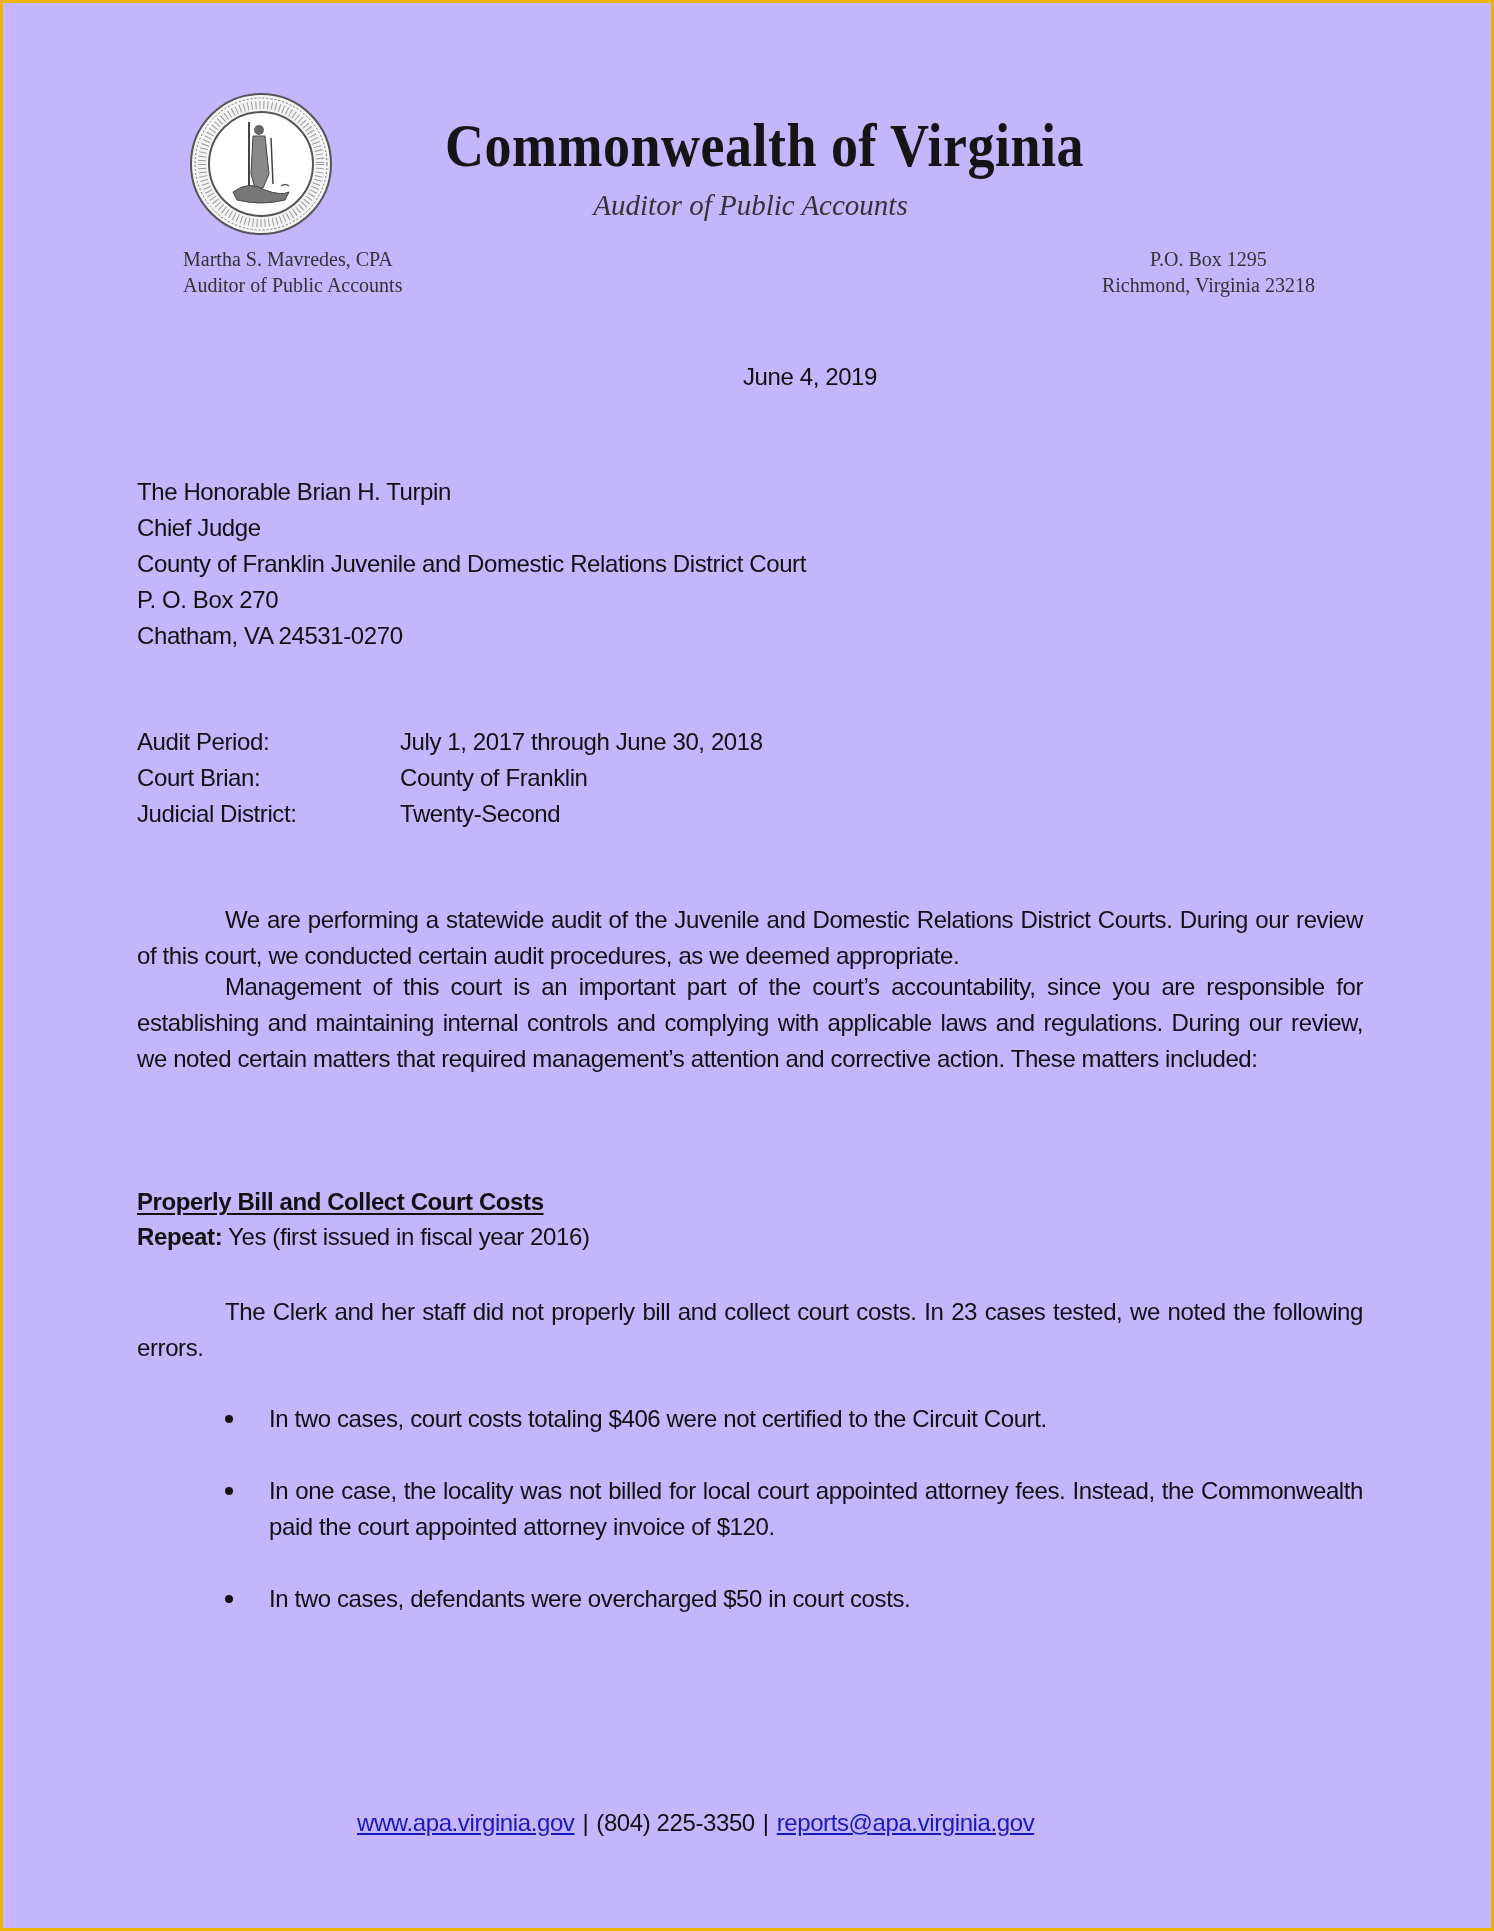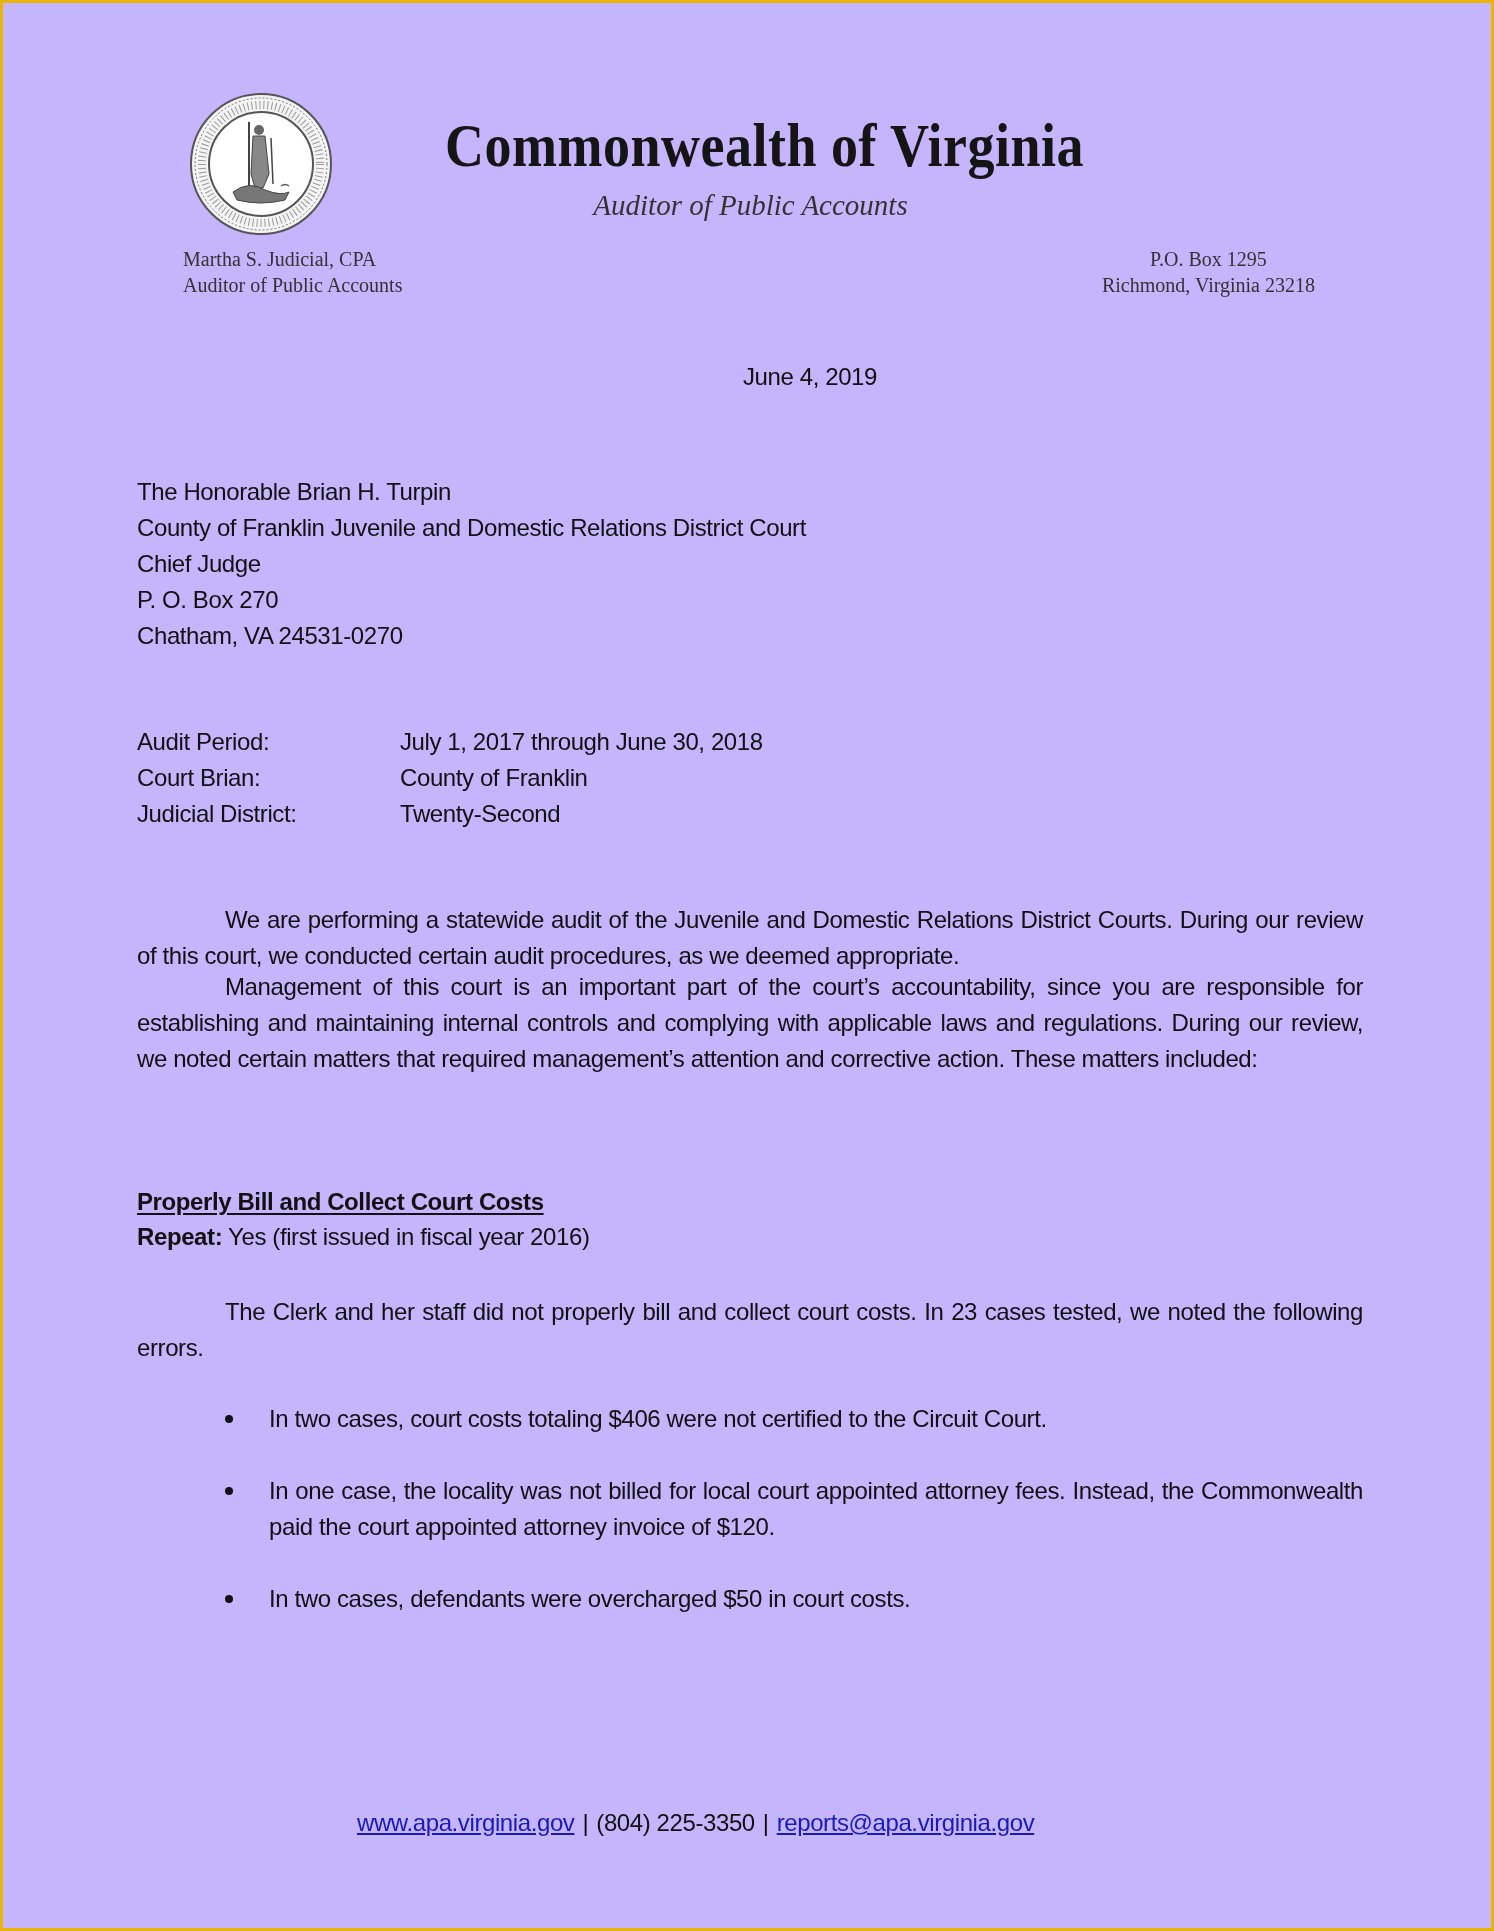--- a/index.html
+++ b/index.html
@@ -82,34 +82,34 @@
     <line x1="60" y1="30" x2="60" y2="98" stroke="#444" stroke-width="2"></line>
     <line x1="82" y1="46" x2="84" y2="92" stroke="#444" stroke-width="1.5"></line>
     <path d="M44 100 Q60 88 76 98 Q92 104 100 100 L96 108 Q72 114 48 108 Z" fill="#777" stroke="#444" stroke-width="1"></path>
     <path d="M92 94 q4 -3 8 0" fill="none" stroke="#555" stroke-width="1.5"></path>
   </svg>
 
   <div class="abs title">Commonwealth of Virginia</div>
   <div class="abs subtitle">Auditor of Public Accounts</div>
 
   <div class="abs serif lh-left">
-    <div>Martha S. Judicial, CPA</div>
+    <div>Martha S. Mavredes, CPA</div>
     <div>Auditor of Public Accounts</div>
   </div>
   <div class="abs serif lh-right">
     <div>P.O. Box 1295</div>
     <div>Richmond, Virginia 23218</div>
   </div>
 
   <div class="abs body-text date">June 4, 2019</div>
 
   <div class="abs body-text addressee">
     <div>The Honorable Brian H. Turpin</div>
+    <div>Chief Judge</div>
     <div>County of Franklin Juvenile and Domestic Relations District Court</div>
-    <div>Chief Judge</div>
     <div>P. O. Box 270</div>
     <div>Chatham, VA  24531-0270</div>
   </div>
 
   <div class="abs body-text meta">
     <div class="meta-row">
       <span class="meta-label">Audit Period:</span>
       <span class="meta-value">July 1, 2017 through June 30, 2018</span>
     </div>
     <div class="meta-row">

